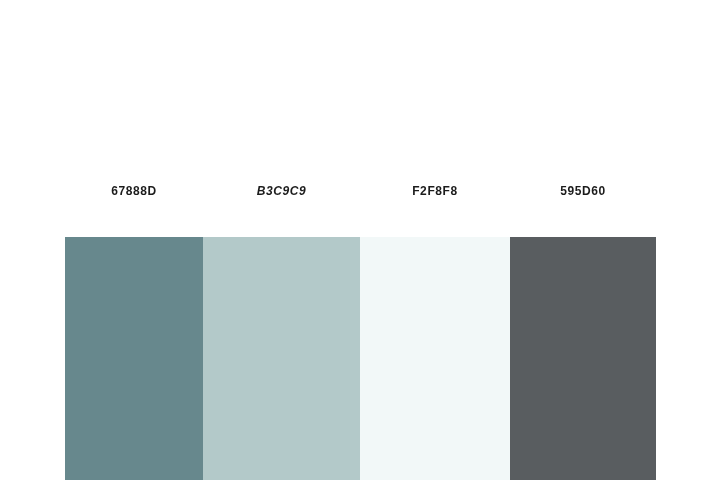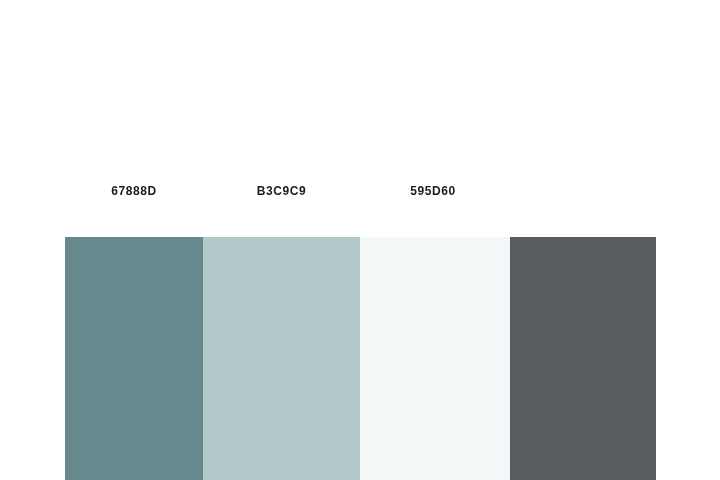--- a/index.html
+++ b/index.html
@@ -73,21 +73,22 @@
   }
 </style>
 </head>
 <body style="background-color: rgb(255, 255, 255);">
 
 <div id="palette-root">
   <div class="palette-band">
 
     <div class="labels-row">
       <div class="swatch-label" style="width: 138px;">67888D</div>
-      <div class="swatch-label" style="width: 157px;">B3C9C9</div>
+      <div class="swatch-label" style="width: 157px; font-style: italic;">B3C9C9</div>
+      <div class="swatch-label" style="width: 150px;">F2F8F8</div>
       <div class="swatch-label" style="width: 146px; text-align: center;">595D60</div>
     </div>
 
     <div class="swatches-row">
       <div class="swatch" style="background-color: rgb(103, 136, 141); width: 138px;"></div>
       <div class="swatch" style="background-color: rgb(179, 201, 201); width: 157px;"></div>
       <div class="swatch" style="background-color: rgb(242, 248, 248); width: 150px;"></div>
       <div class="swatch" style="background-color: rgb(89, 93, 96); width: 146px;"></div>
     </div>
 

